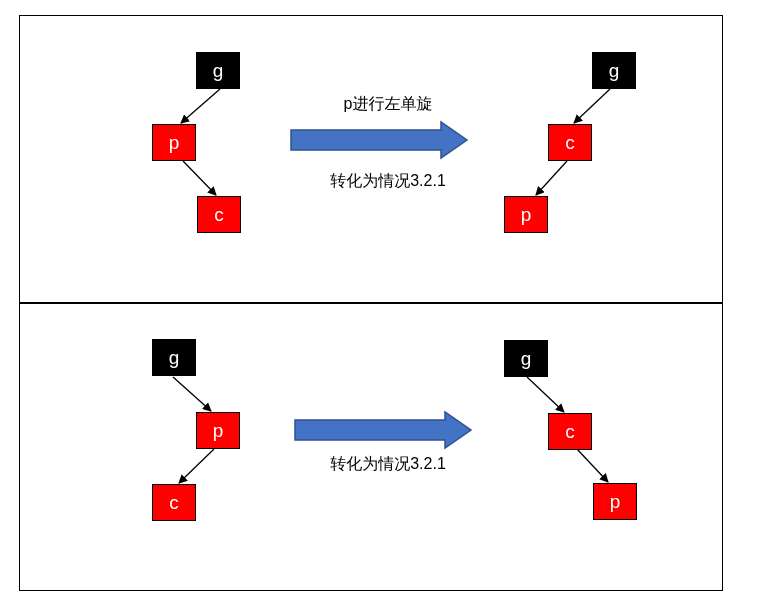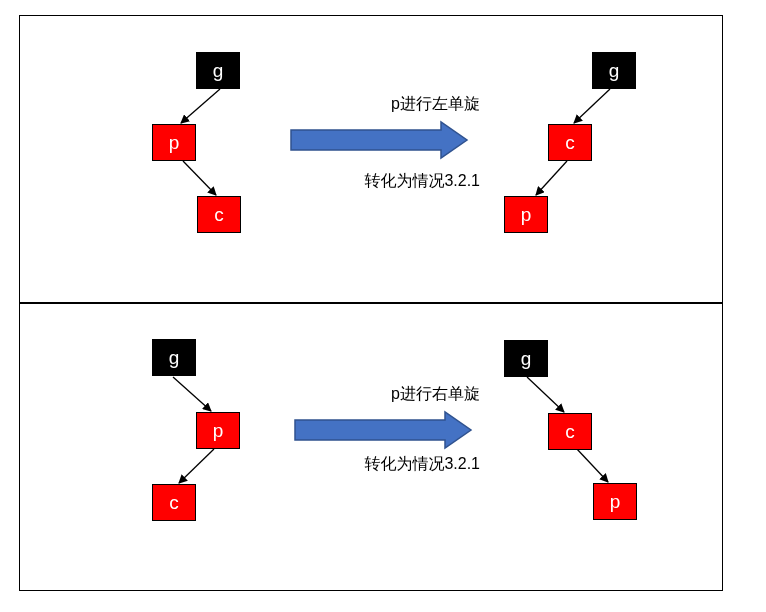--- a/index.html
+++ b/index.html
@@ -51,23 +51,23 @@
     box-sizing: border-box;
     display: flex;
     align-items: center;
     justify-content: center;
     color: var(--node-label, #ffffff);
     font-size: 19px;
     line-height: 1;
   }
   .caption {
     position: absolute;
-    left: 280px;
+    left: 288px;
     width: 200px;
-    text-align: right;
+    text-align: center;
     font-size: 16px;
     color: var(--caption-text, #000);
     white-space: nowrap;
   }
 </style>
 </head>
 <body>
 
 <div class="canvas">
 
@@ -108,16 +108,15 @@
   <div class="node" style="left: 152px; top: 339px; background-color: rgb(0, 0, 0);">g</div>
   <div class="node" style="left: 196px; top: 412px; background-color: rgb(255, 0, 0);">p</div>
   <div class="node" style="left: 152px; top: 484px; background-color: rgb(255, 0, 0);">c</div>
 
   <div class="node" style="left: 504px; top: 340px; background-color: rgb(0, 0, 0);">g</div>
   <div class="node" style="left: 548px; top: 413px; background-color: rgb(255, 0, 0);">c</div>
   <div class="node" style="left: 593px; top: 483px; background-color: rgb(255, 0, 0);">p</div>
 
   <div class="caption" style="top:94px;">p进行左单旋</div>
   <div class="caption" style="top:171px;">转化为情况3.2.1</div>
-  <div class="caption" style="top:384px;">p进行右单旋</div>
   <div class="caption" style="top:454px;">转化为情况3.2.1</div>
 
 </div>
 
 </body></html>

